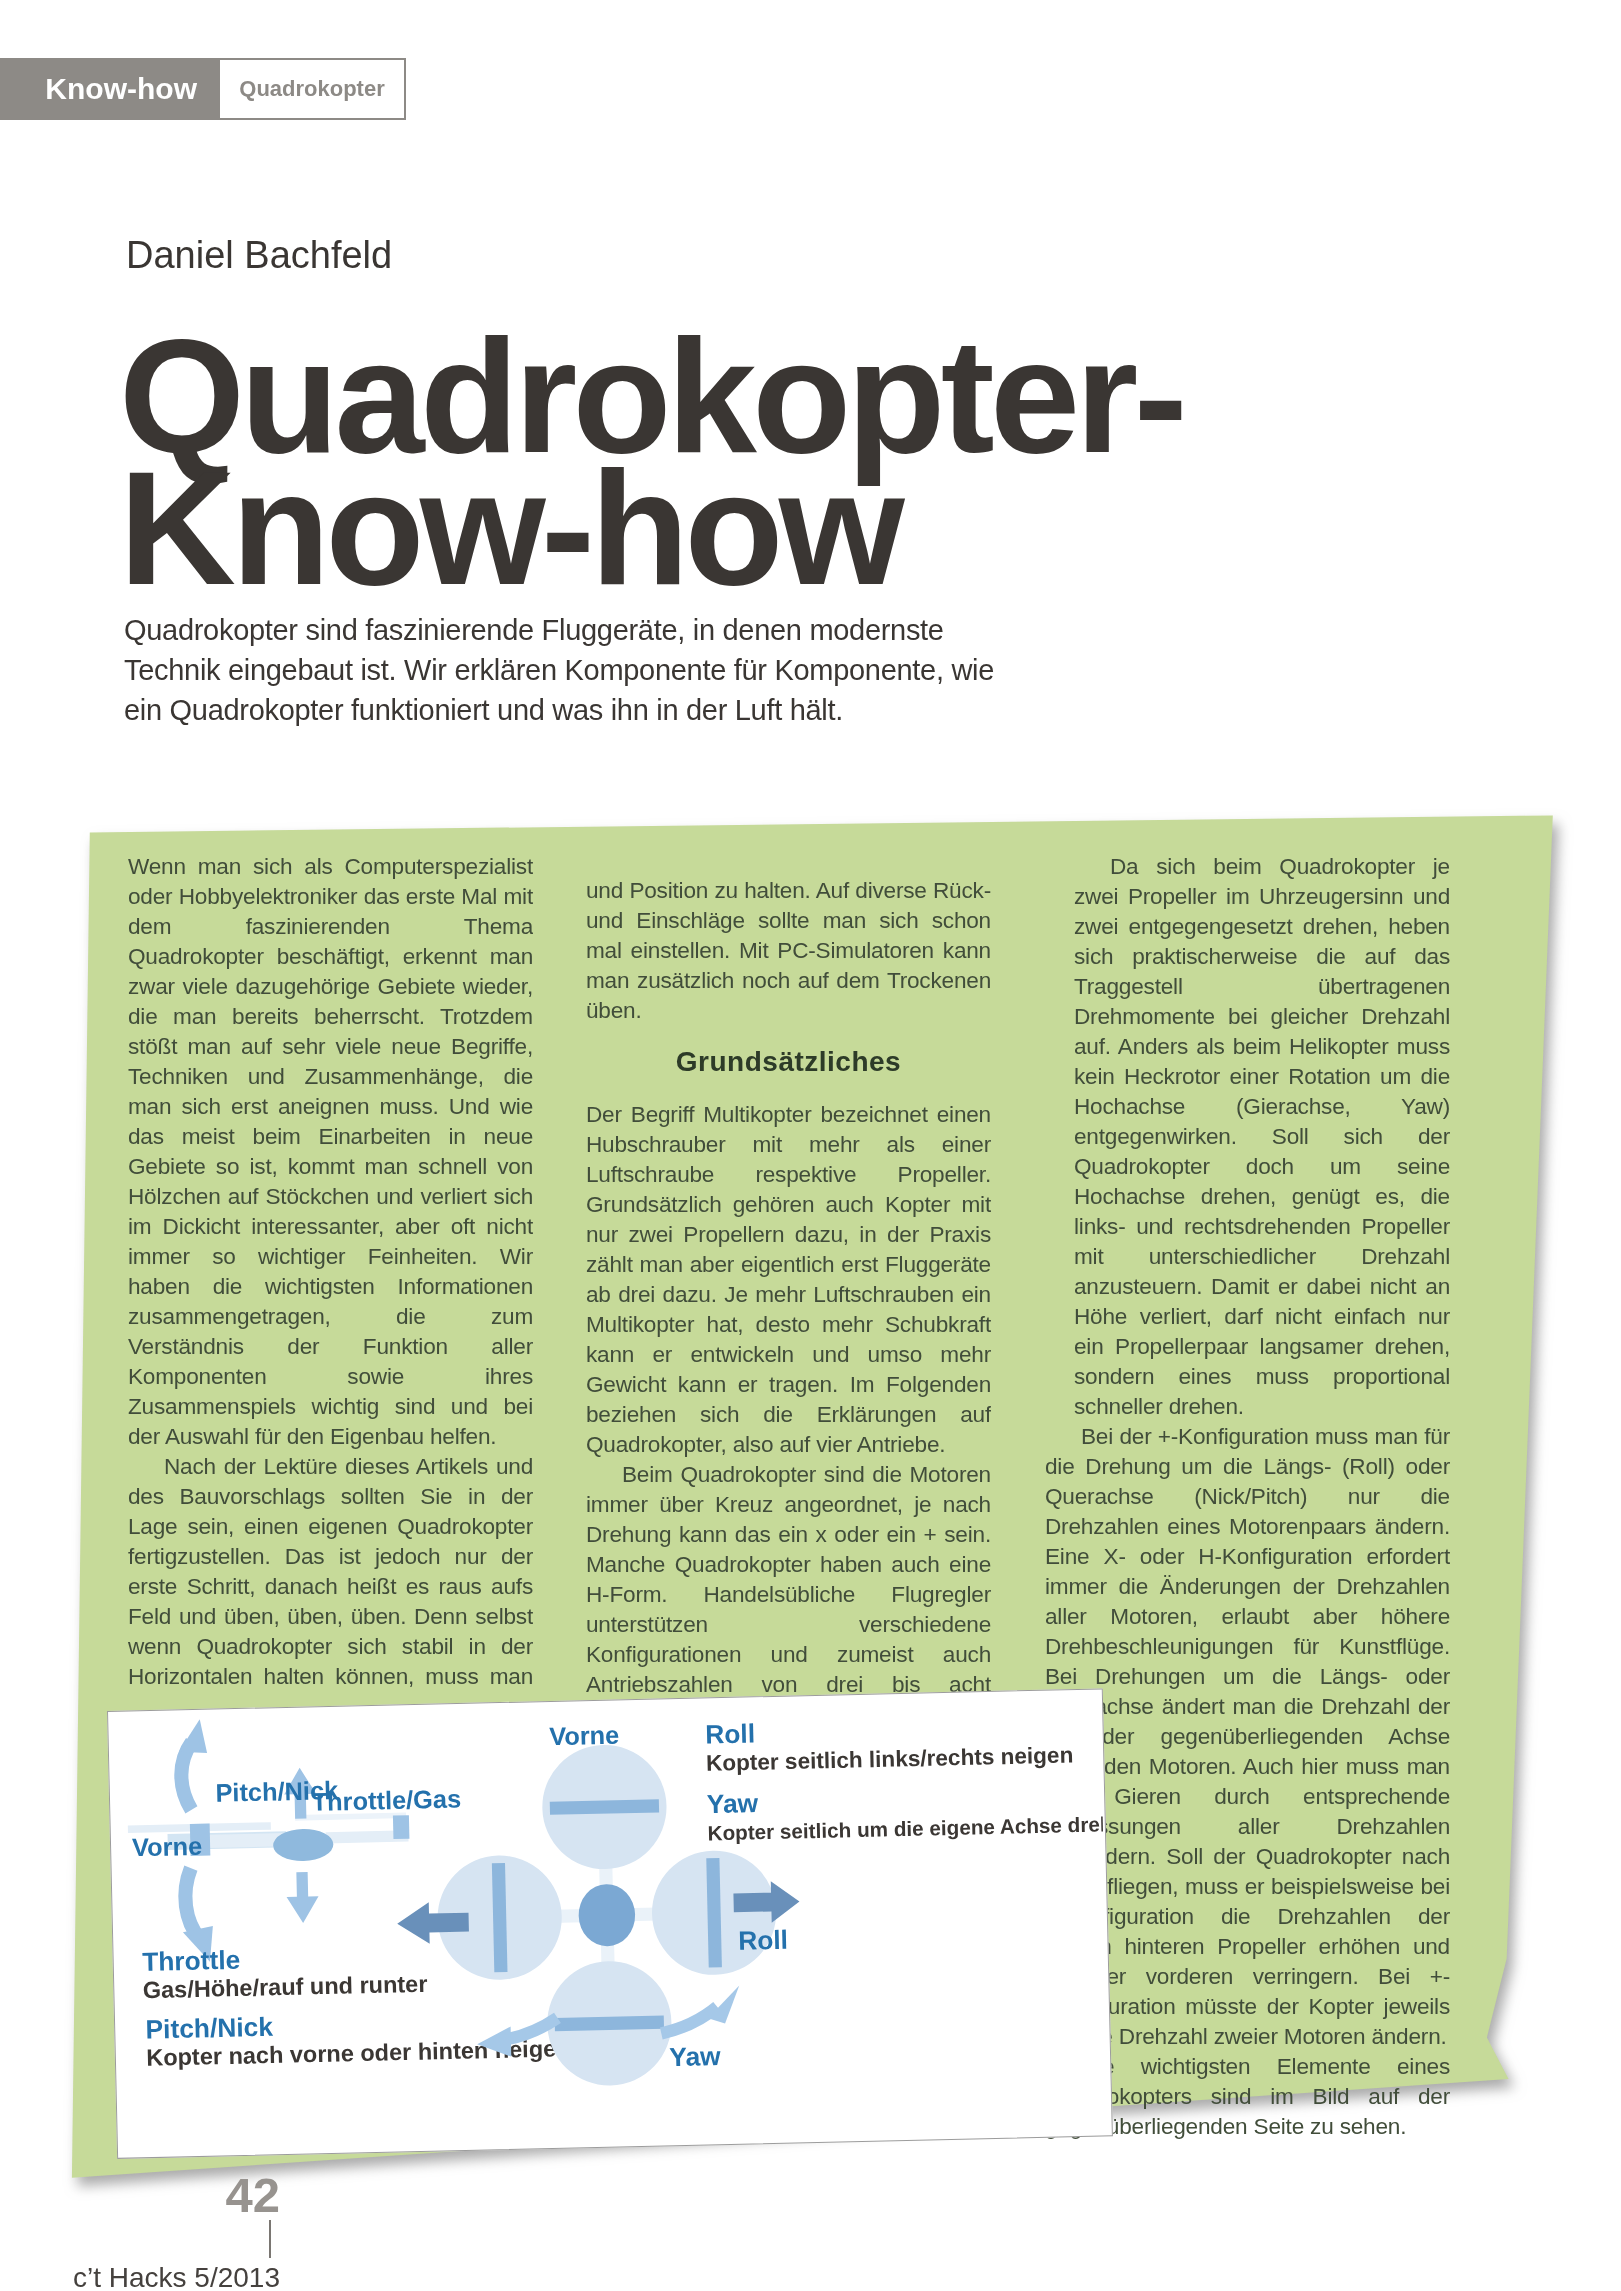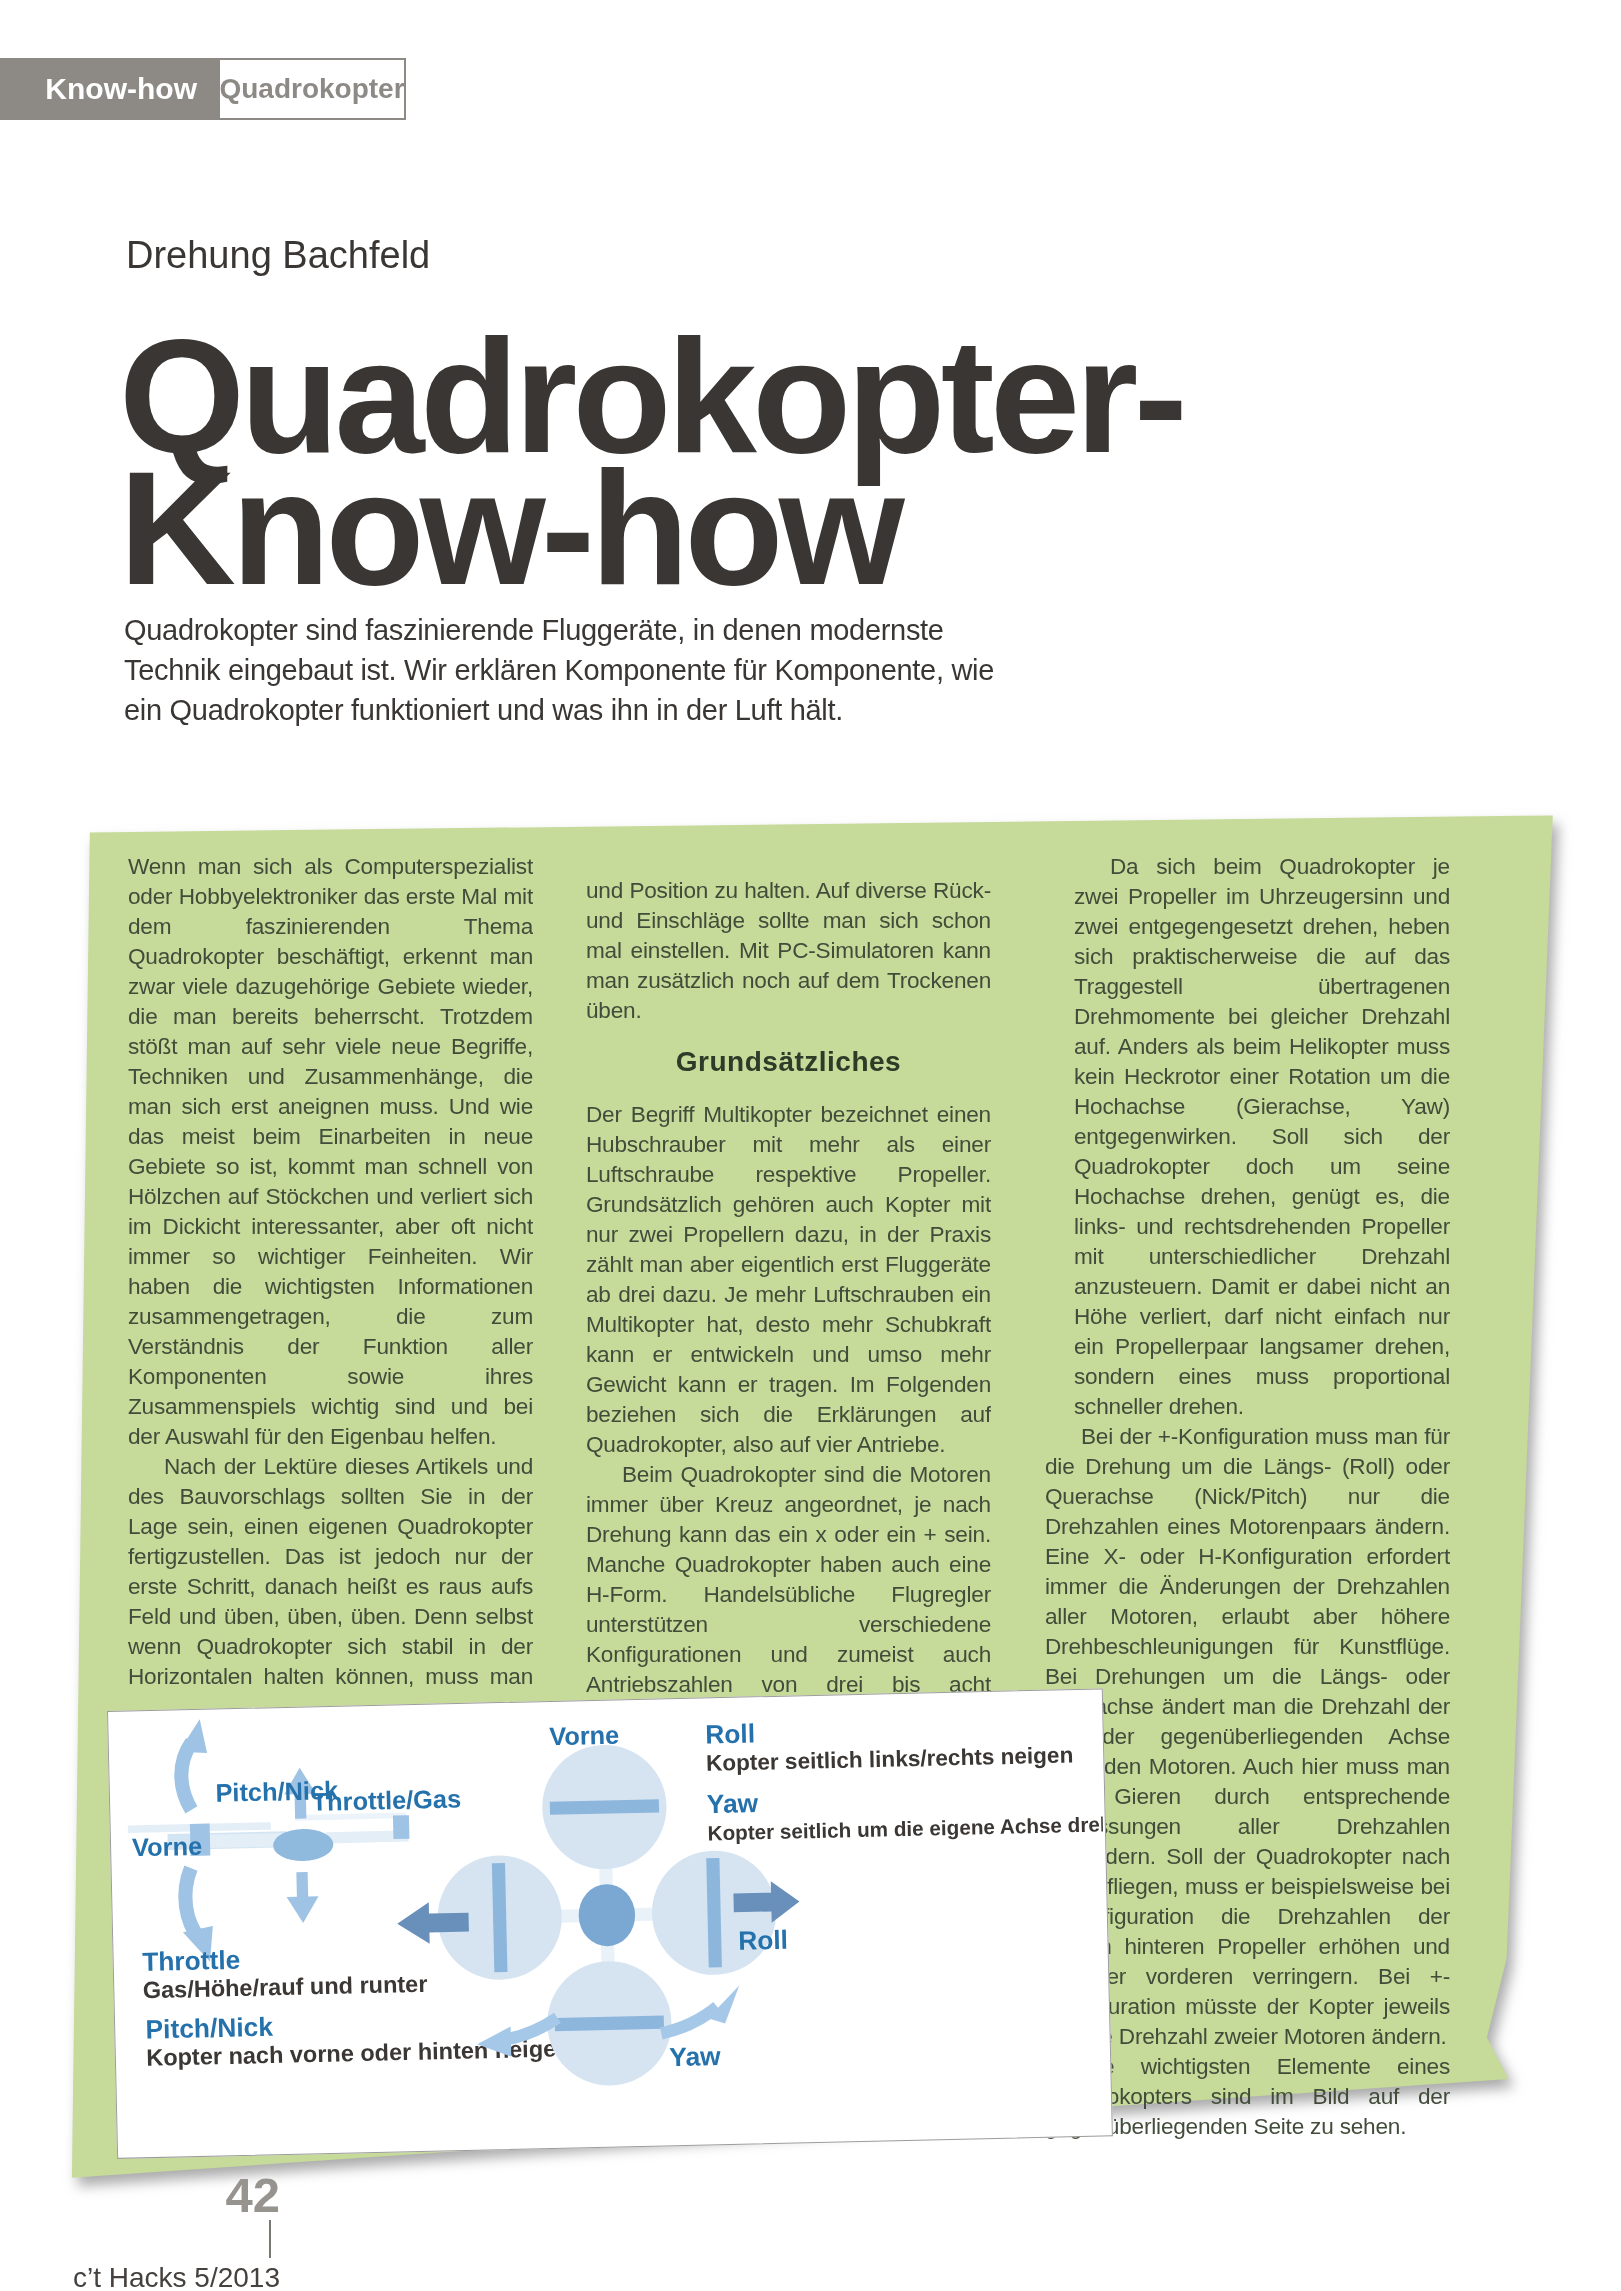--- a/index.html
+++ b/index.html
@@ -4,21 +4,21 @@
 <style>
   html,body{margin:0;padding:0;background:#ffffff;}
   .page{position:relative;width:1621px;height:2292px;background:#ffffff;
         font-family:"Liberation Sans",sans-serif;overflow:hidden;}
 
   
   .kicker{position:absolute;left:0;top:58px;height:62px;display:flex;}
   .kicker-section{width:218px;background:#8d8a86;color:#ffffff;font-weight:bold;font-size:30px;
         display:flex;align-items:center;justify-content:flex-end;padding-right:21px;box-sizing:border-box;}
   .kicker-topic{width:188px;background:#ffffff;border:2.8px solid #8d8a86;color:#8d8a86;font-weight:bold;
-        font-size:28px;display:flex;align-items:center;justify-content:center;box-sizing:border-box;}
+        font-size:22px;display:flex;align-items:center;justify-content:center;box-sizing:border-box;}
 
   .author{position:absolute;left:126px;top:234px;font-size:38px;color:#3a3633;}
 
   .title{position:absolute;left:119px;top:330px;color:#3a3633;font-weight:bold;
          font-size:162px;letter-spacing:-4.7px;}
   .title-line{display:block;line-height:132px;white-space:nowrap;}
 
   .intro{position:absolute;left:124px;top:610px;width:895px;font-size:29px;line-height:40px;
          font-weight:normal;color:#3a3633;letter-spacing:-0.3px;}
 
@@ -54,21 +54,21 @@
 </head>
 <body>
 
 <div class="page">
 
   <div class="kicker">
     <div class="kicker-section">Know-how</div>
     <div class="kicker-topic">Quadrokopter</div>
   </div>
 
-  <div class="author">Drehung Bachfeld</div>
+  <div class="author">Daniel Bachfeld</div>
   <h1 class="title" style="margin:0;">
     <span class="title-line">Quadrokopter-</span>
     <span class="title-line">Know-how</span>
   </h1>
   <div class="intro">Quadrokopter sind faszinierende Fluggeräte, in denen modernste Technik eingebaut ist. Wir erklären Komponente für Komponente, wie ein Quadrokopter funktioniert und was ihn in der Luft hält.</div>
 
   <svg class="note-svg" width="1544" height="1431" viewBox="0 0 1640 1520">
     <polygon class="note-shape" points="55,44 1609,26 1560,1240 1539,1324 1562,1368 36,1473" fill="#c6da99"></polygon>
   </svg>
 

